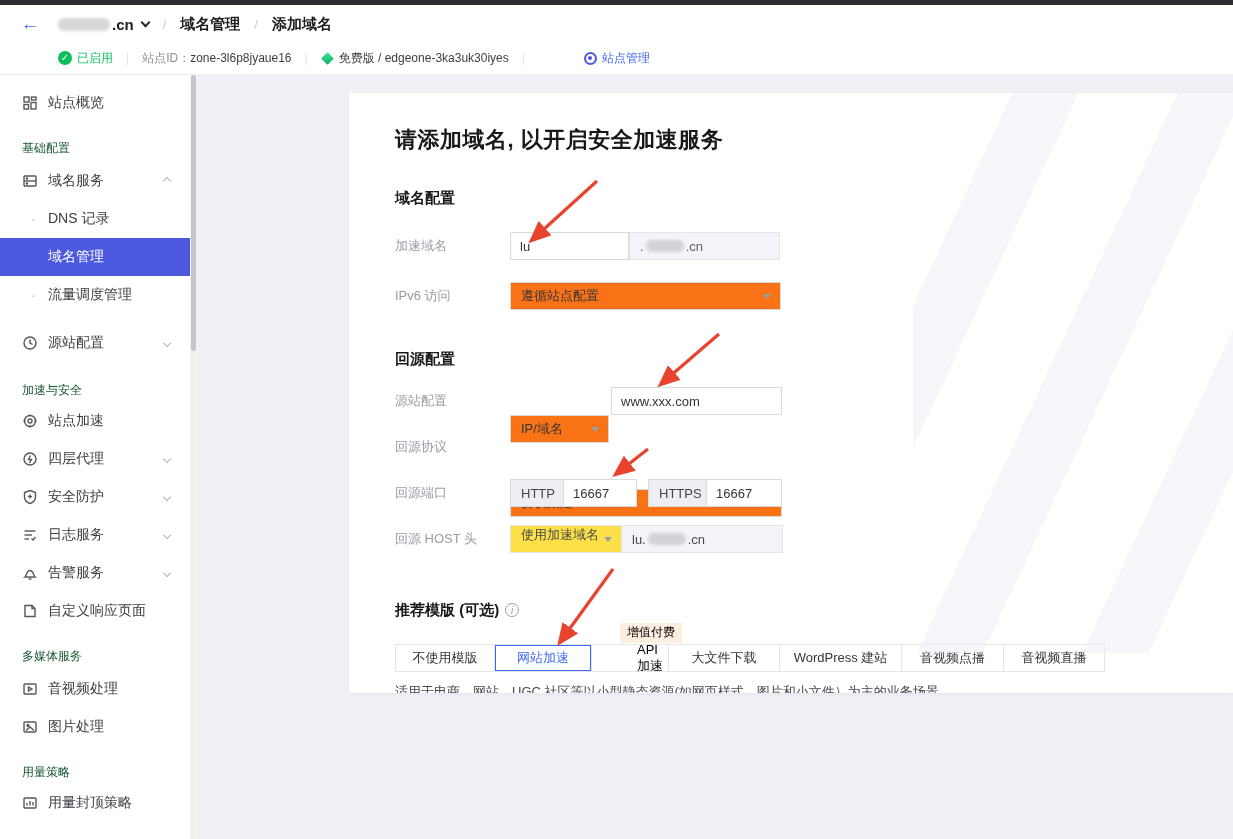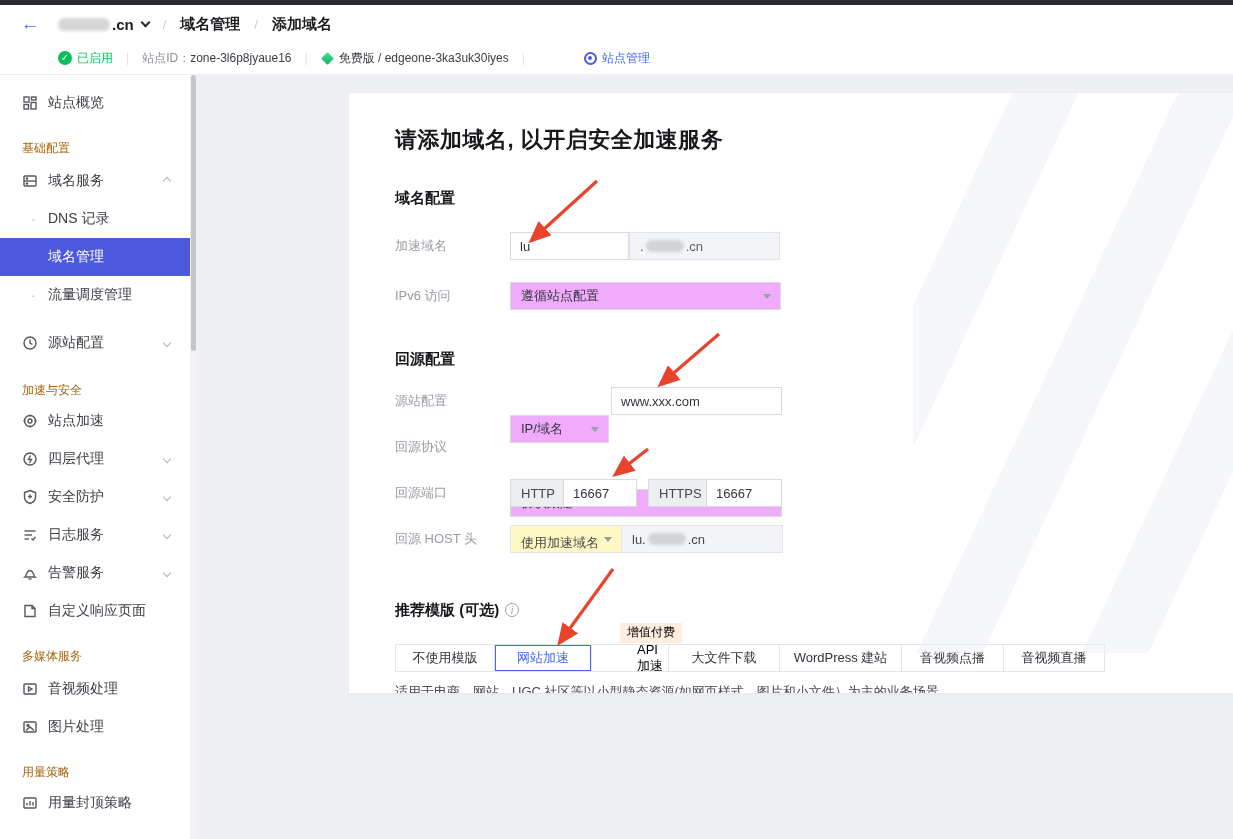--- a/index.html
+++ b/index.html
@@ -24,46 +24,46 @@
   .diamond { width:9px; height:9px; background:linear-gradient(135deg,#49e294,#0aaf62); transform:rotate(45deg); display:inline-block; margin:0 7px 0 2px; border-radius:1px; }
   .manage { color:#4168f0; display:flex; align-items:center; cursor:pointer;margin-left:46px; }
   .target-ic { width:13px; height:13px; border:2px solid #4d5ae0; border-radius:50%; display:inline-block; margin-right:5px; position:relative; }
   .target-ic::after { content:""; position:absolute; left:2.5px; top:2.5px; width:4px; height:4px; background:#4d5ae0; border-radius:50%; }
 
   
   .sidebar { position:absolute; left:0; top:75px; width:190px; height:764px; background:#fff; z-index:10; overflow:hidden; }
   .sb-scroll { position:absolute; left:190px; top:75px; width:7px; height:764px; background:#f2f2f3; z-index:11; }
   .sb-thumb { position:absolute; left:1px; top:0; width:5px; height:276px; background:#c4c6cb; border-radius:3px; }
   .side-item { height:38px; display:flex; align-items:center; padding-left:22px; font-size:14px; color:#3c3e44; cursor:pointer; position:relative; }
-  .side-sec { height:18px; padding-left:22px; font-size:12px; color:#a16207; display:flex; align-items:center; }
+  .side-sec { height:18px; padding-left:22px; font-size:12px; color:#14532d; display:flex; align-items:center; }
   .side-sub { height:38px; display:flex; align-items:center; padding-left:48px; font-size:14px; color:#3c3e44; cursor:pointer; position:relative; }
   .side-sub .dot { position:absolute; left:31px; color:#b7b9c0; font-size:14px; }
   .side-sub.sel { background:#4c59df; color:#fff; }
   .sicon { width:16px; height:16px; margin-right:10px; flex:0 0 16px; display:inline-flex; }
   .sicon svg { width:16px; height:16px; stroke:#55585f; fill:none; stroke-width:1.4; }
   .sb-chev { position:absolute; right:20px; width:6px; height:6px; border-right:1.5px solid #b0b3ba; border-bottom:1.5px solid #b0b3ba; }
   .sb-chev.down { transform:rotate(45deg); }
   .sb-chev.up { transform:rotate(-135deg); }
   .mt9{margin-top:9px}.mt17{margin-top:17px}.mt5{margin-top:5px}.mt10{margin-top:10px}.mt19{margin-top:19px}.mt3{margin-top:3px}
 
   
   .card { position:absolute; left:349px; top:93px; width:884px; height:600px; background:#fff; box-shadow:0 1px 3px rgba(20,30,60,.05); z-index:5; overflow:hidden; }
   .card::after { content:""; position:absolute; right:0; bottom:40px; width:320px; height:560px; background:repeating-linear-gradient(115deg, rgba(238,240,245,0) 0 90px, rgba(238,240,245,.55) 90px 150px); pointer-events:none; }
   .page-title { position:absolute; left:46px; top:32px; font-size:22px; font-weight:bold; color:#17181b; letter-spacing:.5px; }
   .sec-h { position:absolute; left:46px; font-size:15px; font-weight:bold; color:#17181b; }
   .f-label { position:absolute; left:46px; font-size:13px; color:#989ba4; line-height:28px; }
   .ctl { position:absolute; height:28px; font-size:13px; color:#33353b; }
   .tinput { border:1px solid #d8dade; background:#fff; padding:0 9px; font-size:13px; color:#33353b; height:28px; width:100%; outline:none; font-family:inherit; }
   .suffix-box { background:#f3f4f7; border:1px solid #e2e4e8; display:flex; align-items:center; padding:0 10px; height:28px; color:#5c5f66; }
   .suffix-box .blur-pill, .host-val .blur-pill { width:38px; height:12px; margin:0 2px; background:#d2d3d6; }
-  .selbox { border:1px solid #d8dade; background:#f0abfc; display:flex; align-items:center; padding:0 26px 0 10px; height:28px; cursor:pointer; position:relative; }
+  .selbox { border:1px solid #d8dade; background:#f97316; display:flex; align-items:center; padding:0 26px 0 10px; height:28px; cursor:pointer; position:relative; }
   .caret { position:absolute; right:9px; top:11px; width:0; height:0; border-left:4px solid transparent; border-right:4px solid transparent; border-top:5px solid #9b9ea6; }
   .port-tag { background:#eceef1; border:1px solid #d8dade; border-right:none; display:flex; align-items:center; padding:0 10px; height:28px; color:#45474d; }
   .host-wrap { background:#f3f4f7; border:1px solid #e2e4e8; display:flex; height:28px; }
-  .host-sel { background:#fef9c3; border-right:1px solid #e2e4e8; display:flex; align-items:flex-end; padding:0 22px 0 10px; position:relative; color:#45474d; }
+  .host-sel { background:#fde047; border-right:1px solid #e2e4e8; display:flex; align-items:flex-start; padding:0 22px 0 10px; position:relative; color:#45474d; }
   .host-val { display:flex; align-items:center; padding:0 10px; color:#45474d; }
   .info-ic { display:inline-block; width:14px; height:14px; border:1px solid #9b9ea6; border-radius:50%; color:#9b9ea6; font-size:10px; line-height:13px; text-align:center; font-weight:normal; vertical-align:1px; margin-left:6px; cursor:pointer; font-style:italic; }
   .vas-badge { position:absolute; left:271px; top:530px; background:#fdeee0; color:#000000; font-size:12px; padding:1px 7px 2px; }
   .tabs { position:absolute; left:46px; top:551px; display:flex; border:1px solid #e3e5e9; background:#fff; height:28px; }
   .tab { display:flex; align-items:center; justify-content:center; font-size:13px; color:#33353b; border-right:1px solid #e3e5e9; cursor:pointer; height:26px; }
   .tab:last-child { border-right:none; }
   .tab.sel { color:#4168f0; box-shadow:inset 0 0 0 1px #4168f0; }
   .tab.dis { color:#000000; cursor:default;padding-left:45px; }
   .desc { position:absolute; left:46px; top:590px; font-size:13px; color:#45474d; }
   .tpl-link { position:absolute; left:46px; top:618px; font-size:13px; color:#4168f0; cursor:pointer; }

